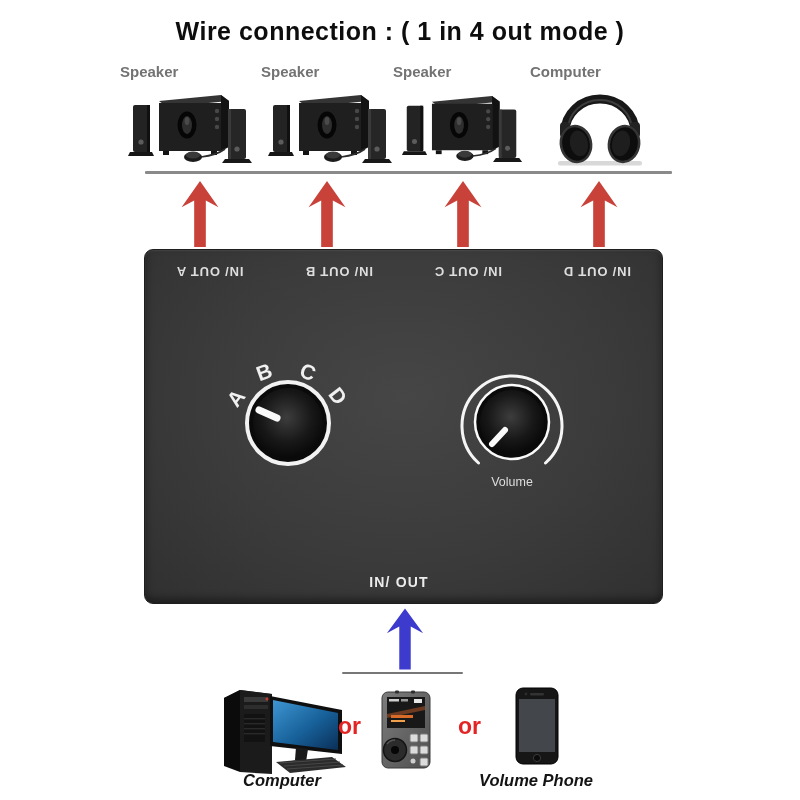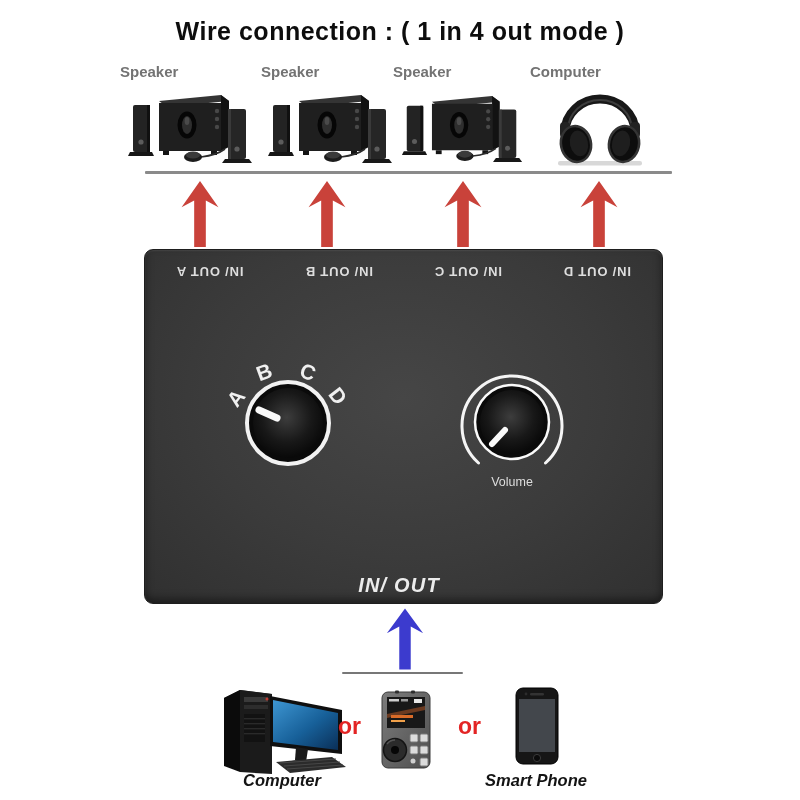--- a/index.html
+++ b/index.html
@@ -26,21 +26,21 @@
   .port-row{
     position:absolute;left:0;top:12px;width:100%;display:flex;
   }
   .port-cell{flex:1;text-align:center;}
   .port-label{
     display:inline-block;transform:rotate(180deg);
     color:#dedede;font-size:13px;font-weight:600;letter-spacing:0.8px;white-space:nowrap;
   }
   .io-label{
     left:194px;top:324px;width:120px;text-align:center;
-    color:#ececec;font-size:20px;font-weight:bold;letter-spacing:1.2px;font-style:italic;
+    color:#ececec;font-size:14px;font-weight:bold;letter-spacing:1.2px;
   }
   .or-sep{
     width:46px;font-size:23px;font-weight:bold;color:#e32424;
   }
   .src-label{
     top:771px;width:150px;text-align:center;
     font-size:16.5px;font-weight:bold;color:#141414;font-style:italic;
   }
   svg text{font-family:"Liberation Sans",sans-serif;}
 </style>
@@ -289,15 +289,15 @@
 
   <svg class="abs" style="left:513px;top:687px;" width="48" height="78" viewBox="0 0 48 78">
     <rect x="3" y="1" width="42" height="76" rx="7" fill="#161616" stroke="#000"></rect>
     <rect x="6" y="12" width="36" height="53" fill="#43474c"></rect>
     <rect x="17" y="6" width="14" height="2.6" rx="1.3" fill="#333"></rect>
     <circle cx="13" cy="7" r="1.4" fill="#2c2c2c"></circle>
     <circle cx="24" cy="71" r="3.6" fill="#0b0b0b" stroke="#3a3a3a"></circle>
   </svg>
 
   <div class="abs src-label" style="left:207px;">Computer</div>
-  <div class="abs src-label" style="left:461px;">Smart Phone</div>
+  <div class="abs src-label" style="left:461px;">Volume Phone</div>
 
 </div>
 
 </body></html>

